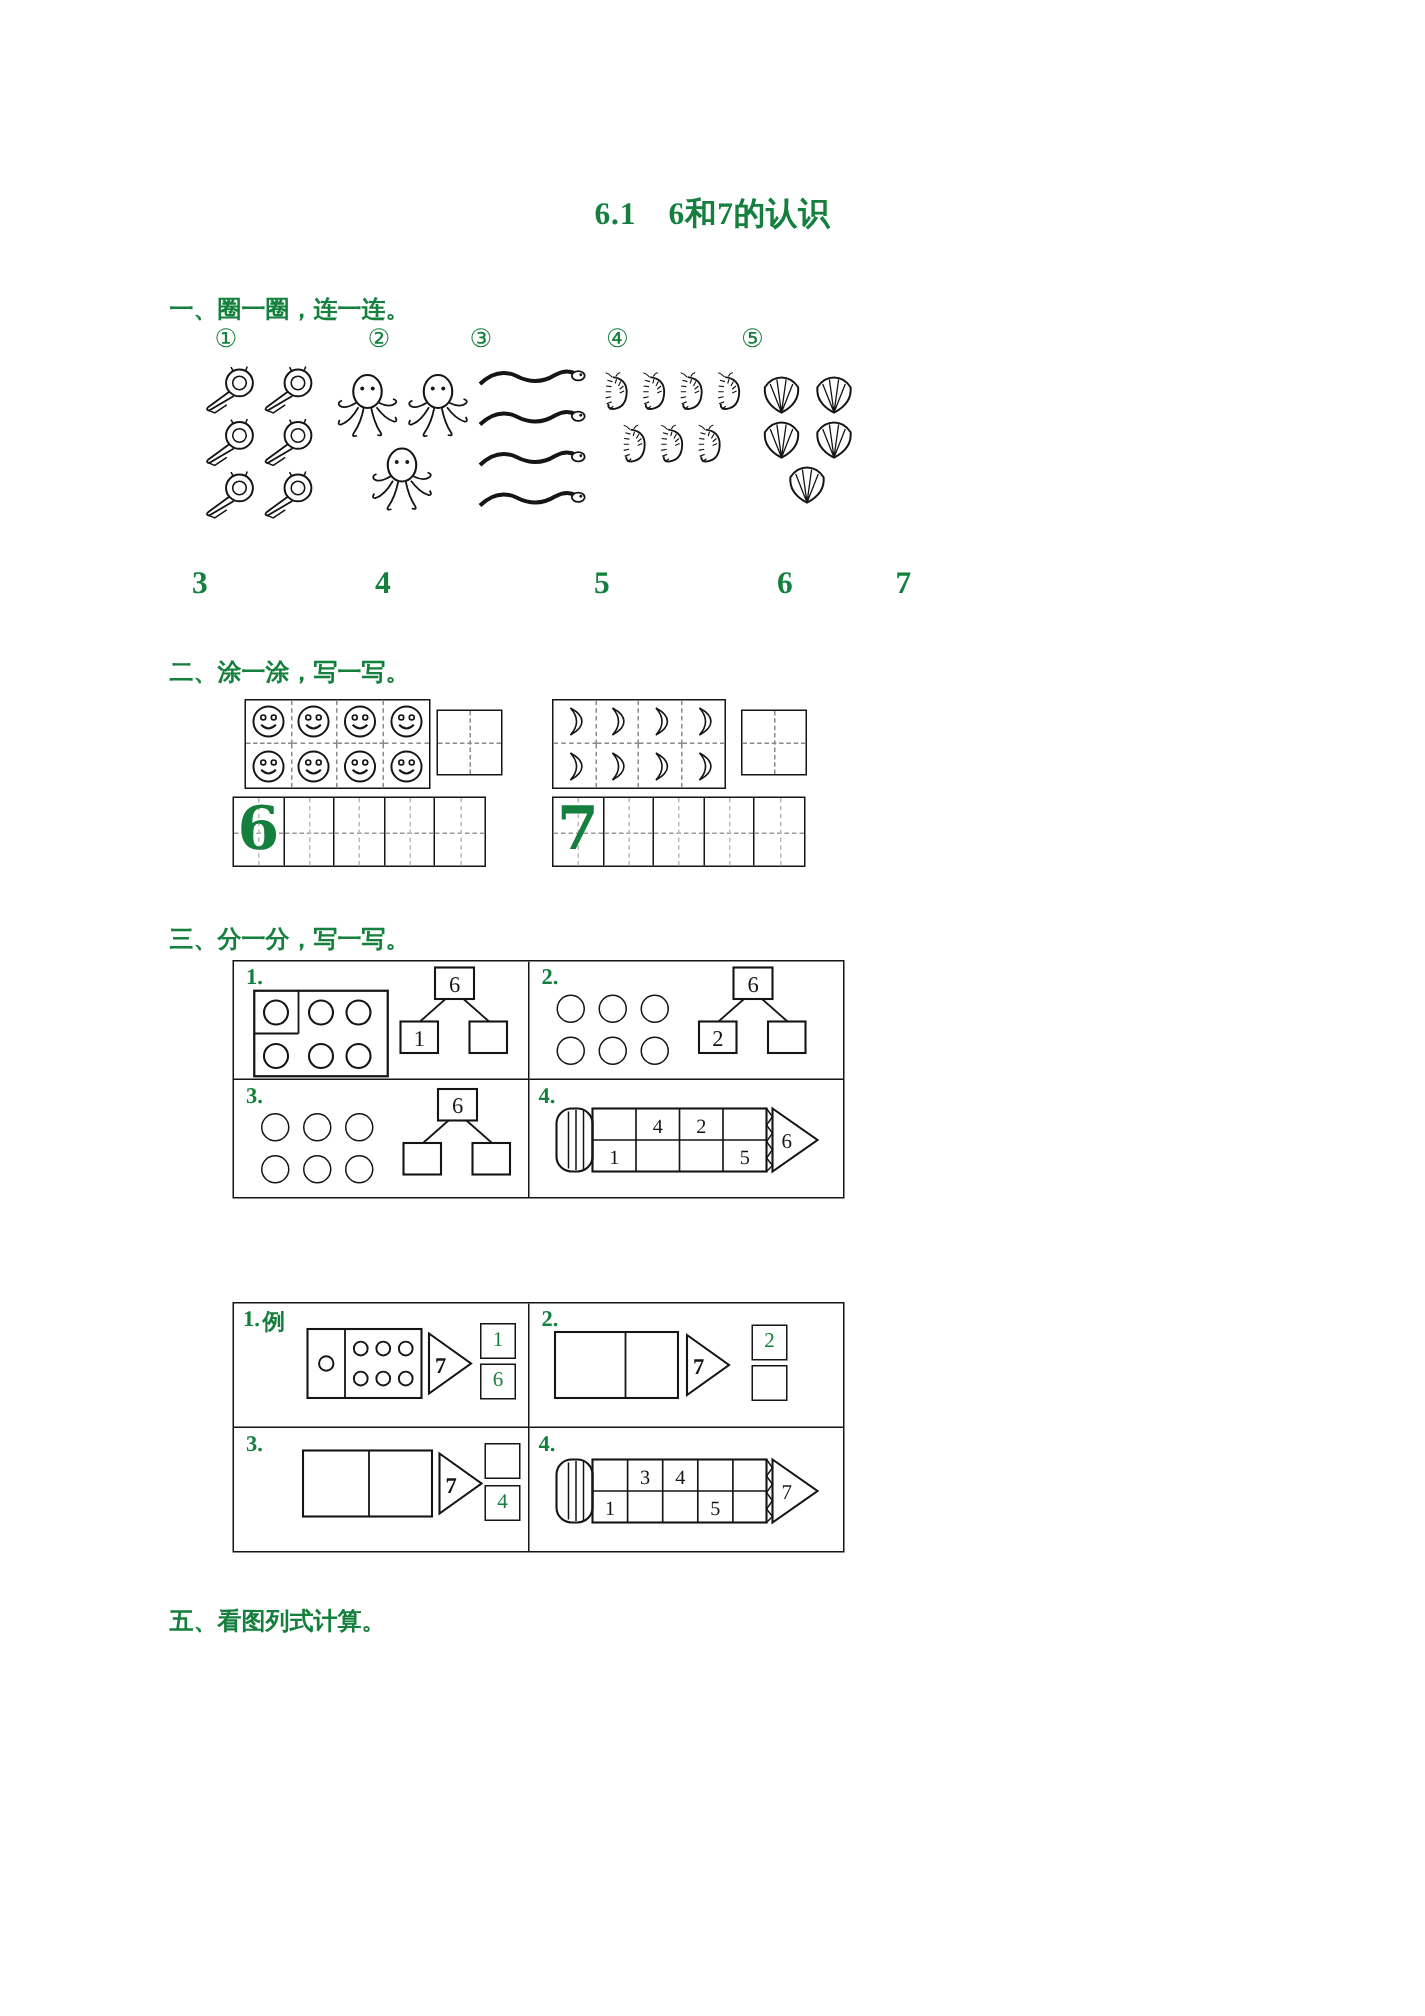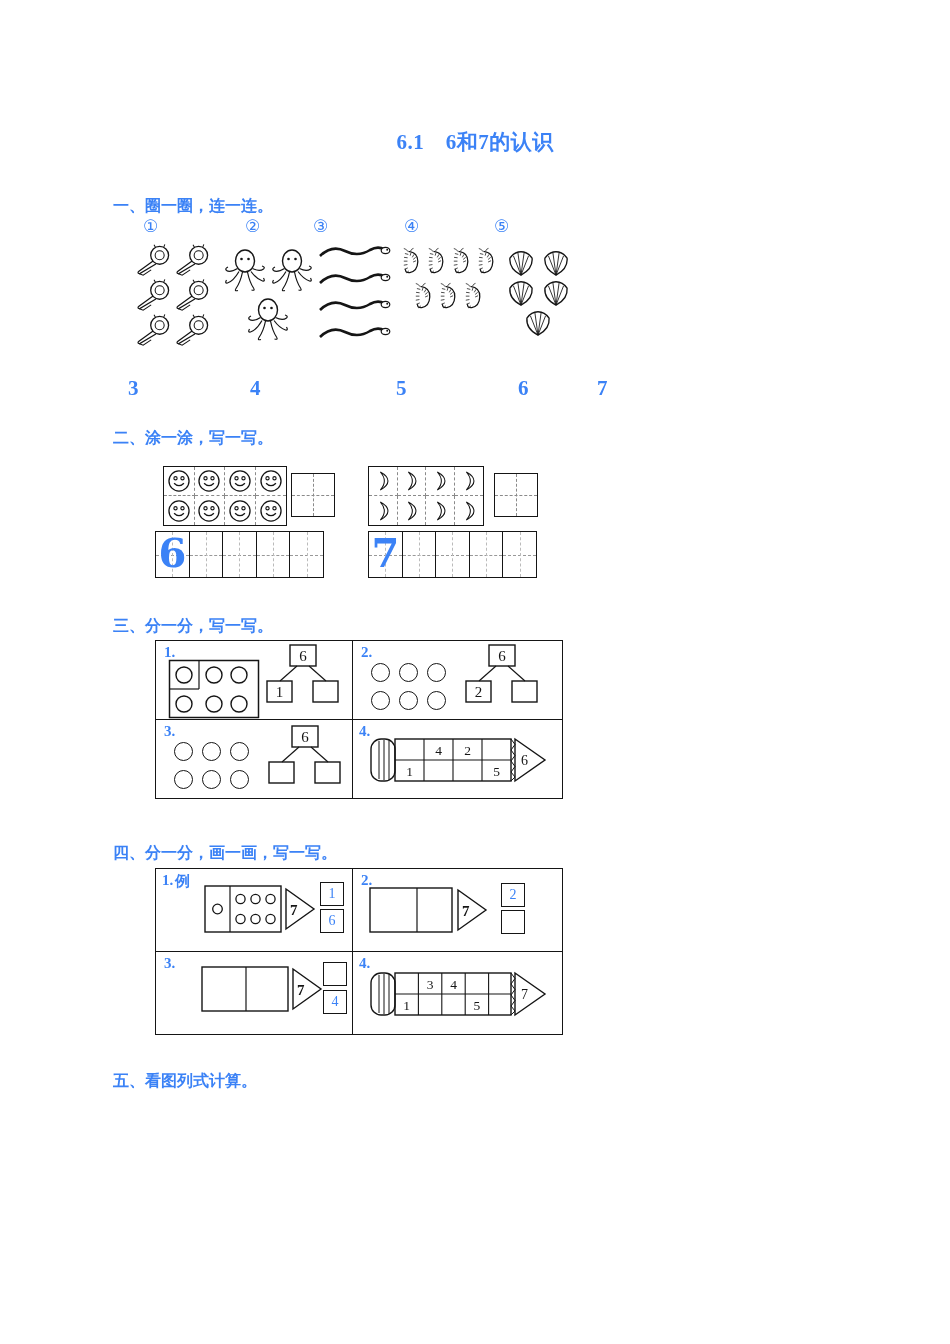--- a/index.html
+++ b/index.html
@@ -1,17 +1,17 @@
 <!DOCTYPE html>
 <html><head>
 <meta charset="utf-8">
 <style>
   html,body{margin:0;padding:0;background:#fff}
   .page{position:relative;width:950px;height:1344px;background:#fff;overflow:hidden;
-        font-family:"Liberation Serif","DejaVu Serif",serif;color:#3b82f6}
+        font-family:"Liberation Serif","DejaVu Serif",serif;color:#15803d}
   .abs{position:absolute}
   .title{position:absolute;top:128px;left:0;width:100%;text-align:center;
          font-size:21px;font-weight:bold;letter-spacing:.5px}
   .h{position:absolute;left:113px;font-size:16px;font-weight:bold;white-space:nowrap}
   .glabel{position:absolute;top:216px;font-size:17px;font-family:"DejaVu Sans",sans-serif}
   .num{position:absolute;top:376px;font-size:21px;font-weight:bold}
   .creatures{position:absolute;display:flex;flex-wrap:wrap;gap:3px;align-items:center;justify-content:center}
   .creatures svg{display:block}
   
   .igrid{position:absolute;border:1.4px solid #151515;display:grid;grid-template-columns:repeat(4,1fr);grid-auto-rows:1fr}
@@ -200,21 +200,21 @@
         <use href="#sym-clam"></use>
       </svg>
     </div>
 
   <span class="num" style="left:128px">3</span>
   <span class="num" style="left:250px">4</span>
   <span class="num" style="left:396px">5</span>
   <span class="num" style="left:518px">6</span>
   <span class="num" style="left:597px">7</span>
 
-  <div class="h" style="top:428px">二、涂一涂，写一写。</div>
+  <div class="h" style="top:438px">二、涂一涂，写一写。</div>
 
   <div class="igrid" style="left:163px;top:466px;width:122px;height:58px">
 
   <div class="ic">
       <svg width="24" height="24" viewBox="0 0 22 22">
           <use href="#sym-smiley"></use>
         </svg>
     </div>
       <div class="ic">
       <svg width="24" height="24" viewBox="0 0 22 22">
@@ -415,21 +415,20 @@
         <text x="98.5" y="23" text-anchor="middle" font-size="13.5" fill="#151515">2</text>
         <text x="127.5" y="23" text-anchor="middle" font-size="13.5" fill="#151515"></text>
         <text x="40.5" y="44" text-anchor="middle" font-size="13.5" fill="#151515">1</text>
         <text x="69.5" y="44" text-anchor="middle" font-size="13.5" fill="#151515"></text>
         <text x="98.5" y="44" text-anchor="middle" font-size="13.5" fill="#151515"></text>
         <text x="127.5" y="44" text-anchor="middle" font-size="13.5" fill="#151515">5</text>
       </svg>
     </div>
   </div>
 
-  <div class="h" style="top:843px">四、分一分，画一画，写一写。</div>
 
   <div class="tbl tbl4" style="top:868px">
 
     <div class="cell">
       <span class="plabel" style="left:6px;top:3px">1.</span>
       <span class="ptag" style="left:19px;top:3px">例</span>
       <svg class="abs" style="left:48px;top:16px" width="78" height="48" viewBox="0 0 78 48">
         <rect x="1" y="1" width="76" height="46" fill="none" stroke="#151515" stroke-width="1.4"></rect>
         <line x1="26" y1="1" x2="26" y2="47" stroke="#151515" stroke-width="1.2"></line>
         <g fill="none" stroke="#151515" stroke-width="1.3">

